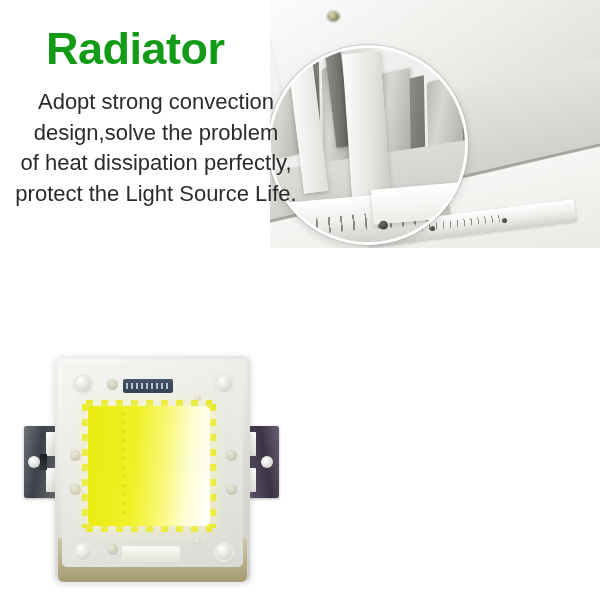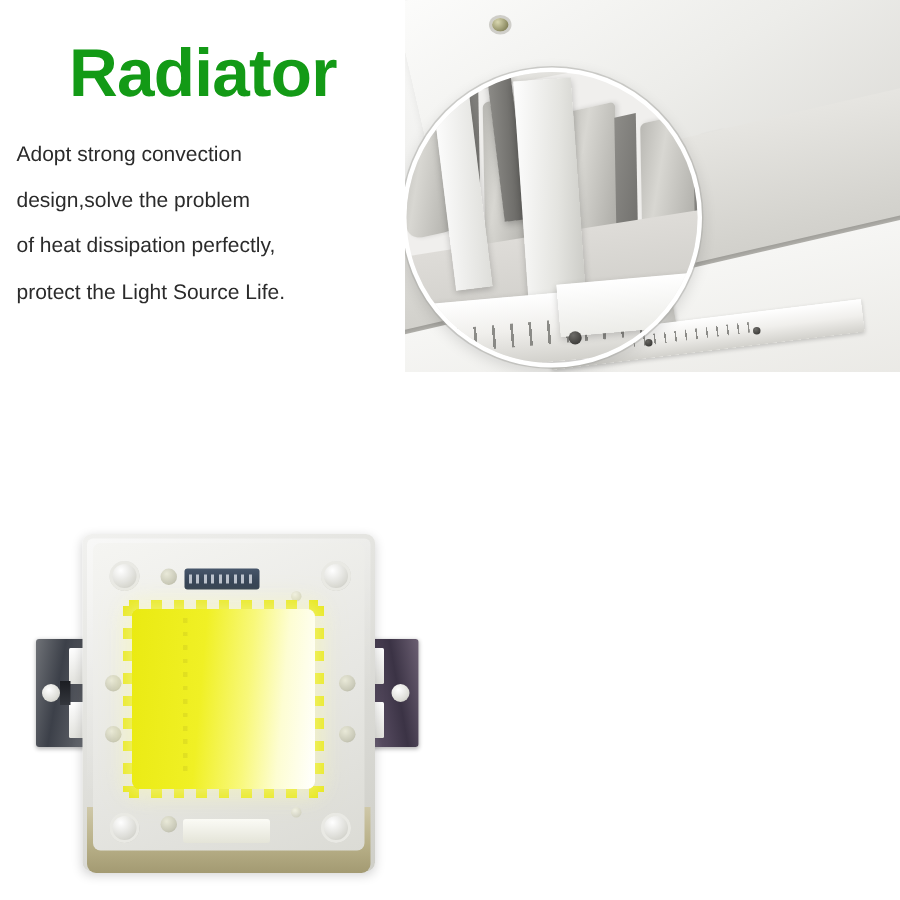--- a/index.html
+++ b/index.html
@@ -2,38 +2,38 @@
 <html><head>
 <meta charset="utf-8">
 <style>
   html,body{margin:0;padding:0;}
   body{
     width:600px;height:600px;
     background:#ffffff;
     font-family:"Liberation Sans", sans-serif;
     overflow:hidden;
   }
-  .page{position:relative;width:600px;height:600px;background:#fff;overflow:hidden;}
+  .page{position:relative;width:600px;height:600px;background:#fff;overflow:hidden;text-align:center;}
 
   
   .heading{
     position:absolute;
     font-weight:bold;
     color:#139A16;
     letter-spacing:-0.5px;
     line-height:1;
     white-space:nowrap;
   }
   #radiator-heading{left:46px;top:26px;font-size:45px;}
   #chips-heading{left:370px;top:374px;font-size:45px;}
 
   .body-copy{
     position:absolute;
     color:#2b2b2b;
-    font-size:14px;
+    font-size:22px;
     line-height:30.5px;
     white-space:pre-line;
     z-index:6;
   }
   #radiator-copy{left:11px;top:87px;width:290px;}
   #chips-copy{left:298px;top:448px;width:300px;}
 
   
   .photo{
     position:absolute;

